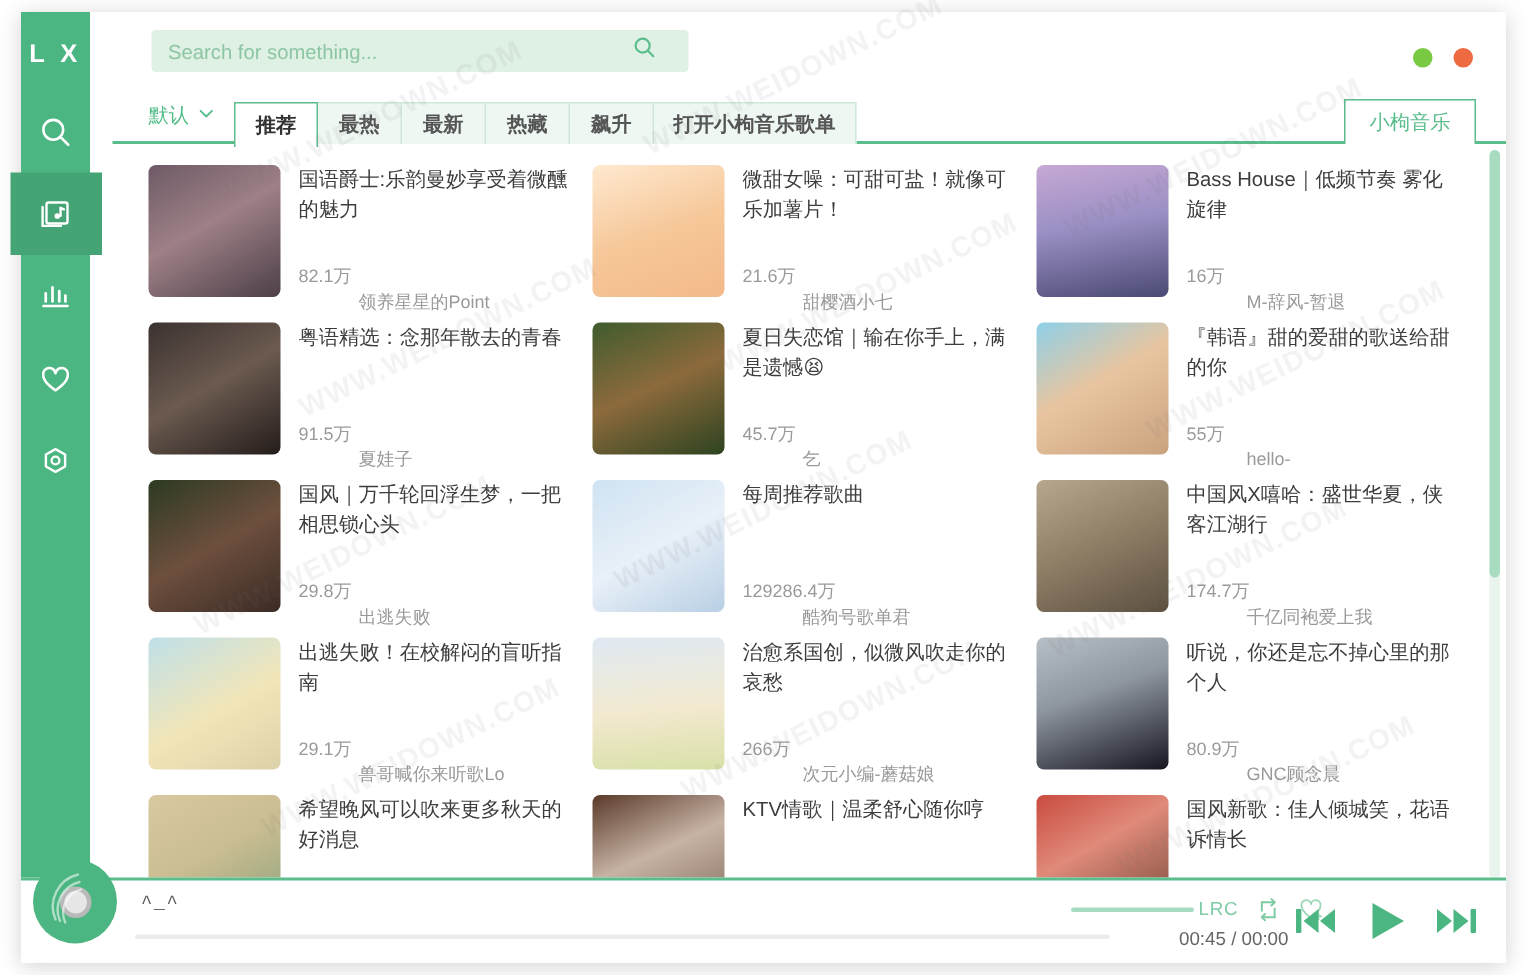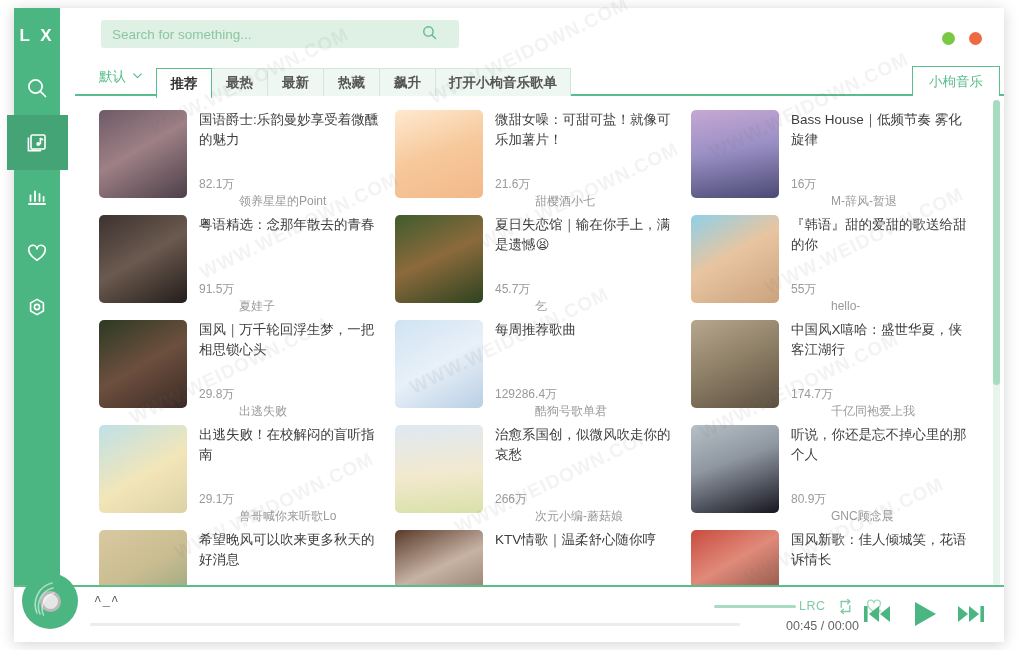--- a/index.html
+++ b/index.html
@@ -123,21 +123,21 @@
   .tab.active {
     background: #ffffff;
     color: #333;
     border-color: #5bbd8c;
     border-left: 1px solid #5bbd8c;
     height: 30px;
     z-index: 2;
     margin-bottom: -2px;
   }
   .tab-right {
-    position: absolute; right: 4px; bottom: 0;
+    position: absolute; right: 20px; bottom: 0;
     height: 30px; padding: 0 16px;
     display: flex; align-items: center; justify-content: center;
     font-size: 13.5px; color: #5bbd8c;
     background: #ffffff;
     border: 1px solid #5bbd8c; border-bottom: none;
     margin-bottom: -2px;
     cursor: pointer;
   }
 
   

